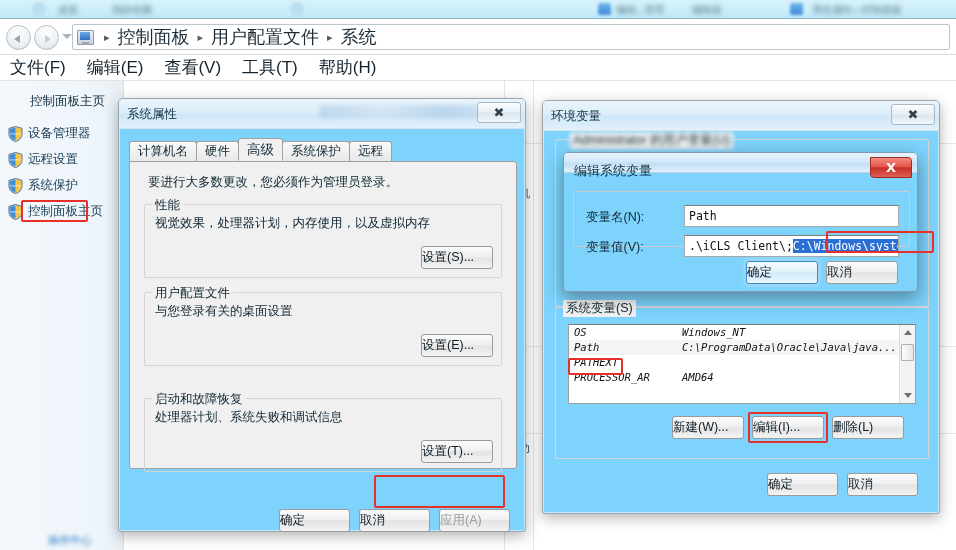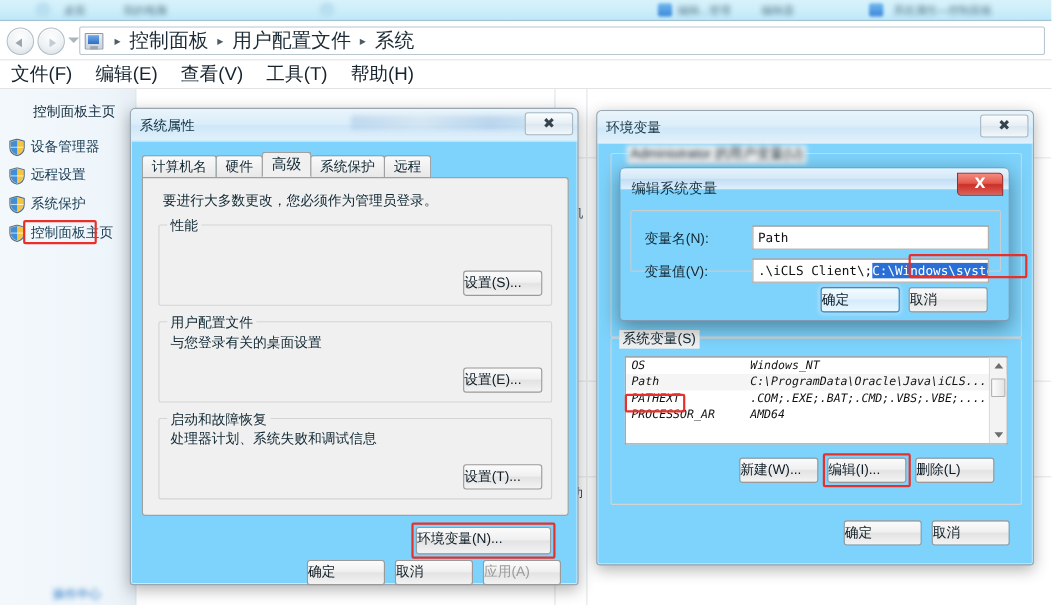--- a/index.html
+++ b/index.html
@@ -344,37 +344,37 @@
       <div class="tab active">高级</div>
       <div class="tab">系统保护</div>
       <div class="tab">远程</div>
     </div>
 
     <div class="tabpane" style="left:10px; top:62px; width:388px; height:308px;">
       <div class="txt" style="left:18px; top:12px;">要进行大多数更改，您必须作为管理员登录。</div>
 
       <div class="grp" style="left:14px; top:42px; width:358px; height:74px;">
         <div class="grp-legend">性能</div>
+        <div class="txt" style="left:10px; top:10px;">视觉效果，处理器计划，内存使用，以及虚拟内存</div>
         <div class="btn" style="right:8px; top:41px; width:72px;">设置(S)...</div>
       </div>
 
       <div class="grp" style="left:14px; top:130px; width:358px; height:74px;">
         <div class="grp-legend">用户配置文件</div>
         <div class="txt" style="left:10px; top:10px;">与您登录有关的桌面设置</div>
         <div class="btn" style="right:8px; top:41px; width:72px;">设置(E)...</div>
       </div>
 
-      <div class="grp" style="left:14px; top:218px; width:358px; height:74px;">
+      <div class="grp" style="left:14px; top:236px; width:358px; height:74px;">
         <div class="grp-legend">启动和故障恢复</div>
         <div class="txt" style="left:10px; top:10px;">处理器计划、系统失败和调试信息</div>
         <div class="btn" style="right:8px; top:41px; width:72px;">设置(T)...</div>
       </div>
     </div>
 
-    <div class="btn" style="left:259px; top:380px; width:123px; height:25px;">环境变量(N)...</div>
     <div class="hl-box" style="left:255px; top:376px; width:131px; height:33px;"></div>
 
     <div class="btn" style="left:160px; top:410px; width:71px;">确定</div>
     <div class="btn" style="left:240px; top:410px; width:71px;">取消</div>
     <div class="btn disabled" style="left:320px; top:410px; width:71px;">应用(A)</div>
   </div>
 
   <div class="dlg" style="left:542px; top:100px; width:398px; height:414px;">
     <div class="dlg-title">
       <div class="dlg-title-txt">环境变量</div>
@@ -389,25 +389,24 @@
       <div class="grp-legend">系统变量(S)</div>
 
       <div class="lv" style="left:12px; top:16px; width:348px; height:80px;">
 
         <div class="lv-row">
           <div style="width:108px;">OS</div>
           <div style="width:222px;">Windows_NT</div>
         </div>
         <div class="lv-row alt">
           <div style="width:108px;">Path</div>
-          <div style="width:222px;">C:\ProgramData\Oracle\Java\iCLS...</div>
+          <div style="width:222px;">C:\ProgramData\Oracle\Java\java...</div>
         </div>
         <div class="lv-row">
           <div style="width:108px;">PATHEXT</div>
-          <div style="width:222px;">.COM;.EXE;.BAT;.CMD;.VBS;.VBE;....</div>
         </div>
         <div class="lv-row">
           <div style="width:108px;">PROCESSOR_AR</div>
           <div style="width:222px;">AMD64</div>
         </div>
 
         <div class="lv-sb">
           <div class="sb-arrow up"></div>
           <div class="sb-thumb"></div>
           <div class="sb-arrow dn"></div>

